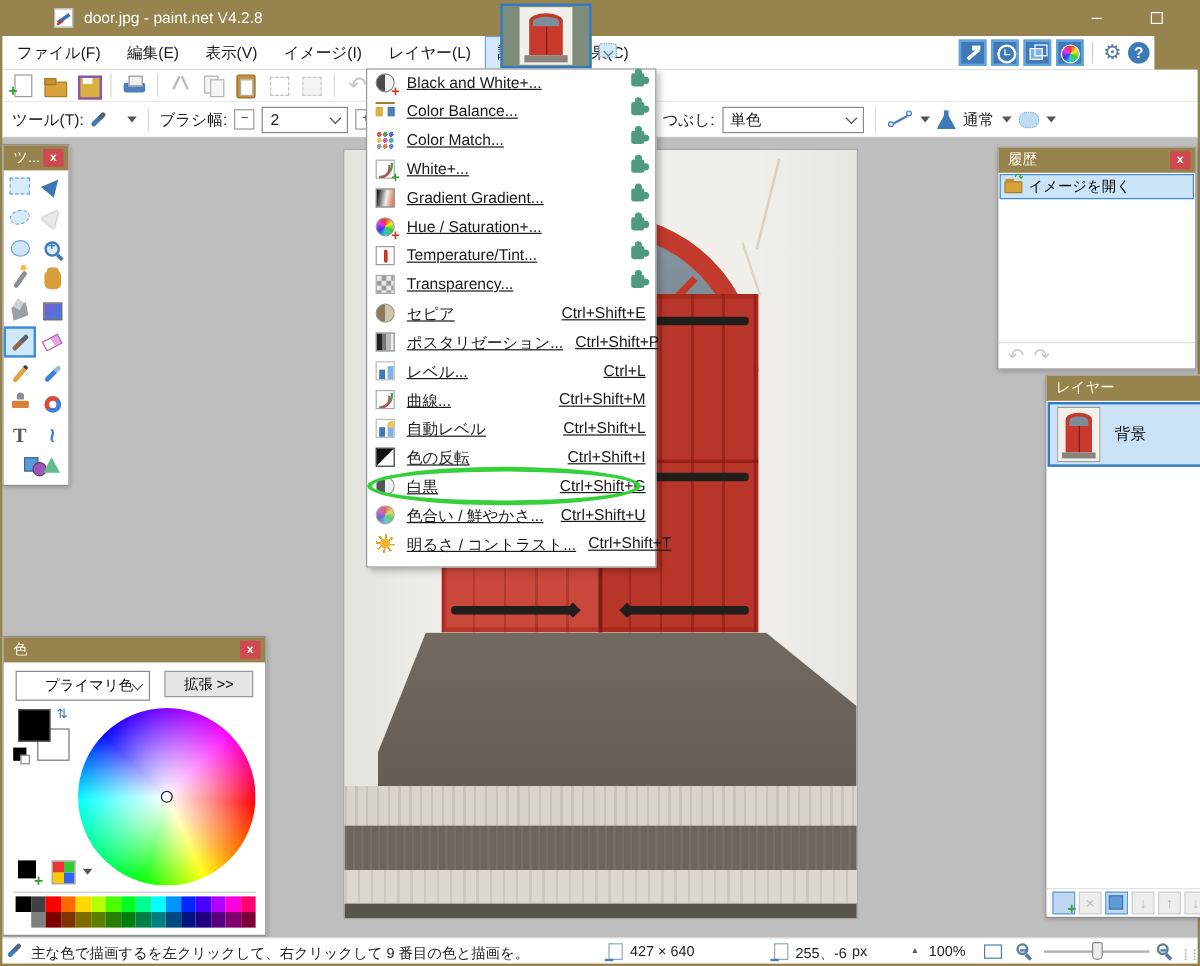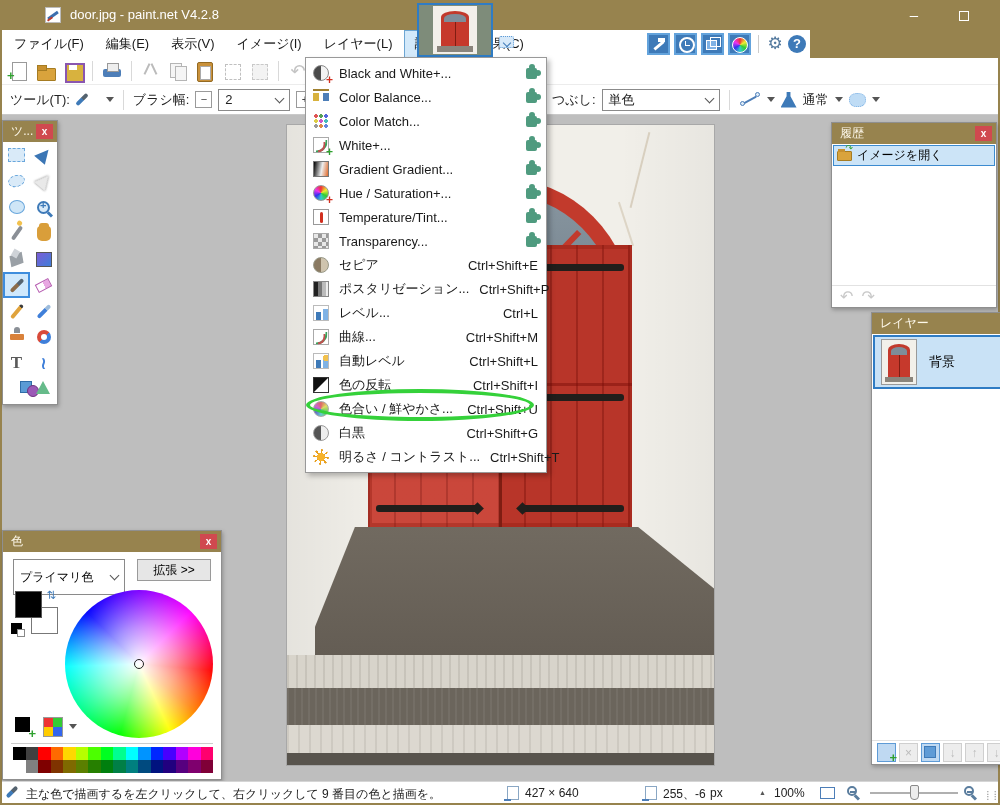--- a/index.html
+++ b/index.html
@@ -12,21 +12,21 @@
   .appicon::before{content:'';position:absolute;left:1px;top:6px;width:12px;height:3px;background:#3d6fae;transform:rotate(-35deg);}
   .appicon::after{content:'';position:absolute;left:1px;top:10px;width:6px;height:2px;background:#c0392b;transform:rotate(-35deg);}
   .apptitle{position:absolute;left:34px;top:7px;white-space:nowrap;}
   .winbtn{position:absolute;top:0;width:46px;height:30px;color:#fff;text-align:center;line-height:30px;font-size:15px;}
   .btn-min{left:855px;}
   .btn-max{left:905px;}
   .btn-close{left:952px;font-size:17px;}
   .maxglyph{display:inline-block;width:10px;height:10px;border:1px solid #fff;vertical-align:middle;}
 
   
-  .menubar{position:absolute;left:2px;top:30px;width:808px;height:28px;background:#fff;display:flex;align-items:center;font-size:13px;color:#1a1a1a;}
+  .menubar{position:absolute;left:2px;top:30px;width:960px;height:28px;background:#fff;display:flex;align-items:center;font-size:13px;color:#1a1a1a;}
   .menuitem{padding:4px 10px;margin-left:2px;}
   .menuitem.active{background:#D3E9FA;outline:1px solid #6DA6D3;}
   .mb-right{position:absolute;right:4px;top:3px;display:flex;align-items:center;gap:4px;}
   .togglebtn{width:23px;height:22px;background:#3E7AB8;border:2px solid #63A3DC;position:relative;}
   .mb-sep{width:1px;height:18px;background:#ccc;margin:0 3px;}
   .ic-hammer::before{content:'';position:absolute;left:4px;top:9px;width:12px;height:3px;background:#fff;transform:rotate(-40deg);}
   .ic-hammer::after{content:'';position:absolute;left:9px;top:3px;width:7px;height:4px;background:#fff;}
   .ic-clock::before{content:'';position:absolute;left:3px;top:2px;width:12px;height:12px;border:2px solid #fff;border-radius:50%;}
   .ic-clock::after{content:'';position:absolute;left:9px;top:6px;width:4px;height:4px;border-left:1.5px solid #fff;border-bottom:1.5px solid #fff;}
   .ic-layers::before{content:'';position:absolute;left:3px;top:5px;width:9px;height:8px;border:1.5px solid #fff;background:#7FB2E5;}
@@ -154,21 +154,21 @@
   .t-text::before{content:'T';color:#5a5a5a;font-size:17px;font-weight:bold;font-family:"Liberation Serif","DejaVu Serif",serif;}
   .t-line::before{content:'\2240';color:#3F7FD9;font-size:17px;font-weight:bold;}
   .t-shapes{grid-column:1 / span 2;justify-self:center;}
   .t-shapes .sq{position:absolute;left:3px;top:5px;width:12px;height:12px;background:#5B9BD5;border:1px solid #2F6DA8;}
   .t-shapes .ci{position:absolute;left:10px;top:9px;width:12px;height:12px;background:#9B59B6;border:1px solid #6d3480;border-radius:50%;}
   .t-shapes .tr{position:absolute;left:19px;top:5px;width:0;height:0;border-left:7px solid transparent;border-right:7px solid transparent;border-bottom:13px solid #66BB8A;}
 
   
   .colorspanel{left:0;top:415px;width:220px;height:250px;}
   .cp-row{position:absolute;left:10px;top:28px;display:flex;gap:12px;}
-  .cp-select{width:112px;height:36px;border:1px solid #8a8a8a;background:#fff;font-size:12px;display:flex;align-items:center;justify-content:space-between;padding:0 6px;}
+  .cp-select{width:112px;height:25px;border:1px solid #8a8a8a;background:#fff;font-size:12px;display:flex;align-items:center;justify-content:flex-end;padding:0 6px;}
   .cp-select .chev{width:7px;height:7px;border-right:1.5px solid #555;border-bottom:1.5px solid #555;transform:rotate(45deg);margin-top:-3px;}
   .cp-expand{width:74px;height:22px;background:#E6E6E6;border:1px solid #9a9a9a;font-size:12px;text-align:center;line-height:20px;}
   .swatch-sec{position:absolute;left:28px;top:76px;width:27px;height:27px;background:#fff;border:1.5px solid #777;}
   .swatch-pri{position:absolute;left:12px;top:60px;width:27px;height:27px;background:#000;border:1.5px solid #555;}
   .swapicon{position:absolute;left:44px;top:57px;color:#3E7AB8;font-size:11px;transform:rotate(90deg);}
   .minipri{position:absolute;left:8px;top:92px;width:11px;height:11px;background:#000;}
   .minipri::after{content:'';position:absolute;right:-3px;bottom:-3px;width:6px;height:6px;background:#fff;border:1px solid #888;}
   .wheel{position:absolute;left:62px;top:59px;width:148px;height:148px;border-radius:50%;
     background:radial-gradient(circle,rgba(255,255,255,1) 0%,rgba(255,255,255,.55) 35%,rgba(255,255,255,0) 72%),
     conic-gradient(from 0deg,#7F00FF,#FF00FF 45deg,#FF0000 95deg,#FF7F00 130deg,#FFFF00 155deg,#00FF00 195deg,#00FF7F 228deg,#00FFFF 268deg,#0000FF 315deg,#7F00FF 360deg);}
@@ -202,21 +202,21 @@
   .lb-del{background:#ededed;border:1.5px solid #cfcfcf;color:#bbb;}
   .lb-dup{background:#BFD9F2;border:1.5px solid #5E9BD6;}
   .lb-dup::before{content:'';position:absolute;left:2px;top:2px;width:10px;height:10px;background:#5E9BD6;border:1px solid #3E7AB8;}
   .lb-merge,.lb-up,.lb-down{background:#ededed;border:1.5px solid #cfcfcf;color:#bbb;}
   .lb-wrench{color:#3E7AB8;}
   .lb-wrench::before{content:'';position:absolute;left:8px;top:2px;width:4px;height:13px;background:#3E7AB8;border-radius:2px;transform:rotate(45deg);}
   .lb-wrench::after{content:'';position:absolute;left:2px;top:0px;width:7px;height:7px;border:2.5px solid #3E7AB8;border-radius:50%;border-top-color:transparent;transform:rotate(45deg);}
 
   
   .adjustmenu{position:absolute;left:305px;top:57px;width:242px;background:#fff;border:1px solid #999;box-shadow:3px 3px 5px rgba(0,0,0,.25);z-index:50;padding:3px 0;}
-  .mrow{height:24px;display:flex;align-items:center;padding:0 8px 0 7px;gap:10px;font-size:13px;color:#1a1a1a;}
+  .mrow{height:24px;display:flex;padding:0 8px 0 7px;gap:10px;font-size:13px;color:#1a1a1a;text-decoration:underline;}
   .mlabel{flex:1;white-space:nowrap;}
   .mshort{color:#1a1a1a;white-space:nowrap;}
   .mi{width:16px;height:16px;flex:none;position:relative;}
   .puzzle{width:11px;height:11px;background:#4F9B7F;border-radius:2px;position:relative;flex:none;margin-right:1px;}
   .puzzle::before{content:'';position:absolute;top:-4px;left:2.5px;width:6px;height:6px;border-radius:50%;background:#4F9B7F;}
   .puzzle::after{content:'';position:absolute;right:-4px;top:2.5px;width:6px;height:6px;border-radius:50%;background:#4F9B7F;}
   .plus-red::after{content:'+';position:absolute;right:-5px;bottom:-7px;font-size:12px;font-weight:bold;color:#D12F1F;}
   .plus-green::after{content:'+';position:absolute;right:-5px;bottom:-7px;font-size:12px;font-weight:bold;color:#2FA12F;}
   .mi-bwplus{border-radius:50%;background:linear-gradient(90deg,#4a4a4a 50%,#f2f2f2 50%);border:1px solid #888;}
   .mi-balance{background:linear-gradient(#A08030 0 2px,rgba(0,0,0,0) 2px);}
@@ -639,28 +639,28 @@
         <span class="mi mi-autolevels"></span>
         <span class="mlabel">自動レベル</span>
         <span class="mshort">Ctrl+Shift+L</span>
       </div>
     <div class="mrow">
         <span class="mi mi-invert"></span>
         <span class="mlabel">色の反転</span>
         <span class="mshort">Ctrl+Shift+I</span>
       </div>
     <div class="mrow">
+        <span class="mi mi-bw2"></span>
+        <span class="mlabel">白黒</span>
+        <span class="mshort">Ctrl+Shift+G</span>
+      </div>
+    <div class="mrow">
         <span class="mi mi-huesat2"></span>
         <span class="mlabel">色合い / 鮮やかさ...</span>
         <span class="mshort">Ctrl+Shift+U</span>
-      </div>
-    <div class="mrow">
-        <span class="mi mi-bw2"></span>
-        <span class="mlabel">白黒</span>
-        <span class="mshort">Ctrl+Shift+G</span>
       </div>
     <div class="mrow">
         <span class="mi mi-bright"></span>
         <span class="mlabel">明るさ / コントラスト...</span>
         <span class="mshort">Ctrl+Shift+T</span>
       </div>
   </div>
 
   <div class="greenellipse"></div>
 

